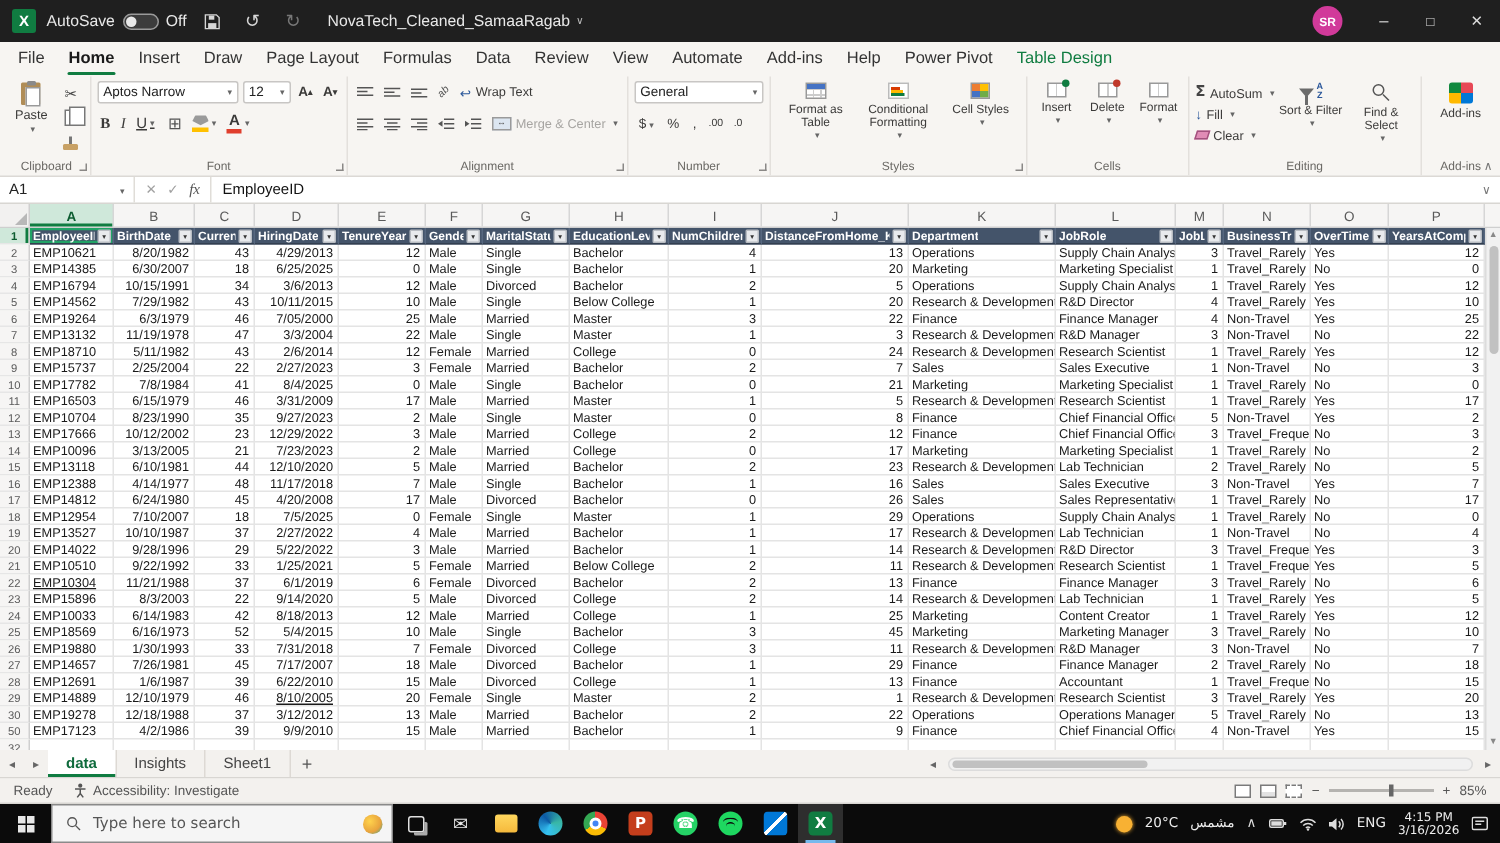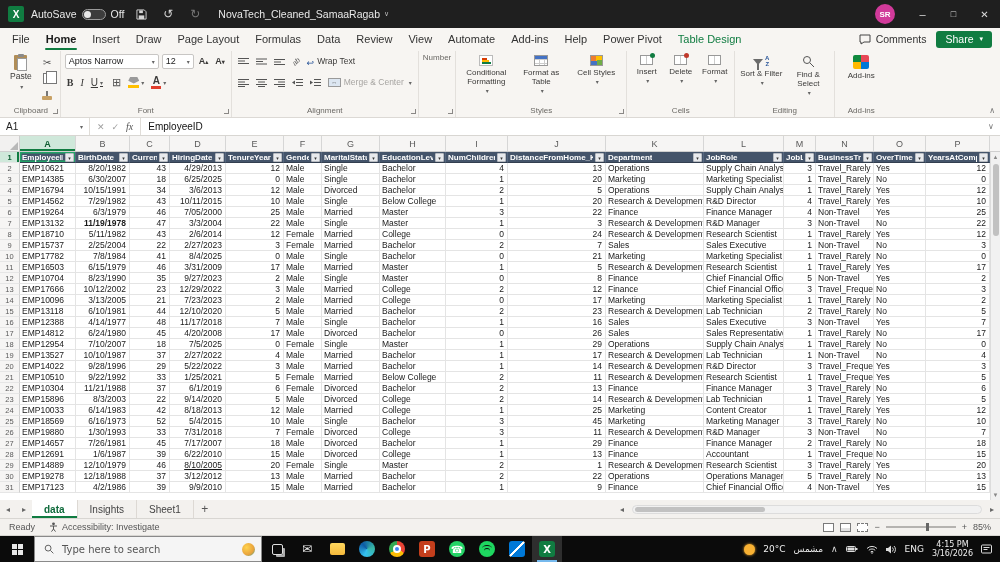--- a/index.html
+++ b/index.html
@@ -244,31 +244,20 @@
         <div class="rtab">Formulas</div>
         <div class="rtab">Data</div>
         <div class="rtab">Review</div>
         <div class="rtab">View</div>
         <div class="rtab">Automate</div>
         <div class="rtab">Add-ins</div>
         <div class="rtab">Help</div>
         <div class="rtab">Power Pivot</div>
         <div class="rtab ctx">Table Design</div>
       </div>
-    <div class="rtabs-right">
-      <span class="comments-btn">
-        <svg width="12" height="11" viewBox="0 0 12 11">
-            <path d="M1 1h10v7H5L2 10V8H1z" fill="none" stroke="#444"></path>
-          </svg>
-        <span>Comments</span>
-      </span>
-      <span class="share-btn">
-          <span>Share</span>
-        </span>
-    </div>
   </div>
 
   <div class="ribbon">
 
     <div class="rgroup">
       <div class="rg-body">
         <div class="bigbtn dd">
           <span class="ic-paste"></span>
           <span>Paste</span>
         </div>
@@ -377,39 +366,53 @@
             <span class="ic-merge"></span>
             <span class="smalltext grayed">Merge &amp; Center</span>
           </span>
         </div>
       </div>
       <div class="rg-label">Alignment</div>
       <span class="launcher"></span>
     </div>
 
     <div class="rgroup">
+      <div class="rg-body fcol">
+        <div class="fr">
+          <div class="combo dd" style="width:86px">
+              <span>General</span>
+            </div>
+        </div>
+        <div class="fr">
+          <span class="numglyph dd">$</span>
+          <span class="numglyph">%</span>
+          <span class="numglyph">,</span>
+          <span class="decglyph">.00</span>
+          <span class="decglyph">.0</span>
+        </div>
+      </div>
       <div class="rg-label">Number</div>
       <span class="launcher"></span>
     </div>
 
     <div class="rgroup">
       <div class="rg-body">
+        <div class="stylebtn dd">
+          <span class="ic-fat"></span>
+          <span>Format as Table</span>
+        </div>
         <div class="stylebtn dd">
           <span class="ic-cf">
               <i></i>
               <i></i>
               <i></i>
             </span>
           <span>Conditional Formatting</span>
         </div>
         <div class="stylebtn dd">
-          <span class="ic-fat"></span>
-          <span>Format as Table</span>
-        </div>
-        <div class="stylebtn dd">
           <span class="ic-cs"></span>
           <span>Cell Styles</span>
         </div>
       </div>
       <div class="rg-label">Styles</div>
       <span class="launcher"></span>
     </div>
 
     <div class="rgroup">
       <div class="rg-body">
@@ -424,20 +427,34 @@
         <div class="cellbtn dd">
           <span class="ic-cells"></span>
           <span>Format</span>
         </div>
       </div>
       <div class="rg-label">Cells</div>
     </div>
 
     <div class="rgroup">
       <div class="rg-body">
+        <div class="editcol">
+          <div class="editrow dd">
+              <span class="g-sigma"></span>
+              <span>AutoSum</span>
+            </div>
+          <div class="editrow dd">
+              <span class="g-filldown"></span>
+              <span>Fill</span>
+            </div>
+          <div class="editrow dd">
+              <span class="ic-eraser"></span>
+              <span>Clear</span>
+            </div>
+        </div>
         <div class="stylebtn dd" style="width:44px">
           <span style="display:flex;align-items:center;gap:2px">
               <span class="ic-funnel"></span>
               <span class="azlbl">A<br>Z</span>
             </span>
           <span>Sort &amp; Filter</span>
         </div>
         <div class="stylebtn dd" style="width:44px">
           <svg width="13" height="13" viewBox="0 0 13 13">
               <circle cx="5" cy="5" r="3.5" fill="none" stroke="#555"></circle>
@@ -658,21 +675,21 @@
           <div class="cell al" style="width: 98px;">Finance</div>
           <div class="cell al" style="width: 80px;">Finance Manager</div>
           <div class="cell ar" style="width: 32px;">4</div>
           <div class="cell al" style="width: 58px;">Non-Travel</div>
           <div class="cell al" style="width: 52px;">Yes</div>
           <div class="cell ar" style="width: 64px;">25</div>
         </div>
         <div class="grow">
           <div class="rownum">7</div>
           <div class="cell al" style="width: 56px;">EMP13132</div>
-          <div class="cell ar" style="width: 54px; font-weight: bold;">11/19/1978</div>
+          <div class="cell ar" style="width: 54px;">11/19/1978</div>
           <div class="cell ar" style="width: 40px;">47</div>
           <div class="cell ar" style="width: 56px;">3/3/2004</div>
           <div class="cell ar" style="width: 58px;">22</div>
           <div class="cell al" style="width: 38px;">Male</div>
           <div class="cell al" style="width: 58px;">Single</div>
           <div class="cell al" style="width: 66px;">Master</div>
           <div class="cell ar" style="width: 62px;">1</div>
           <div class="cell ar" style="width: 98px;">3</div>
           <div class="cell al" style="width: 98px;">Research &amp; Development</div>
           <div class="cell al" style="width: 80px;">R&amp;D Manager</div>
@@ -942,21 +959,21 @@
           <div class="cell ar" style="width: 98px;">11</div>
           <div class="cell al" style="width: 98px;">Research &amp; Development</div>
           <div class="cell al" style="width: 80px;">Research Scientist</div>
           <div class="cell ar" style="width: 32px;">1</div>
           <div class="cell al" style="width: 58px;">Travel_Frequently</div>
           <div class="cell al" style="width: 52px;">Yes</div>
           <div class="cell ar" style="width: 64px;">5</div>
         </div>
         <div class="grow">
           <div class="rownum">22</div>
-          <div class="cell al" style="width: 56px;">EMP10304</div>
+          <div class="cell al" style="width: 56px; text-decoration: underline;">EMP10304</div>
           <div class="cell ar" style="width: 54px;">11/21/1988</div>
           <div class="cell ar" style="width: 40px;">37</div>
           <div class="cell ar" style="width: 56px;">6/1/2019</div>
           <div class="cell ar" style="width: 58px;">6</div>
           <div class="cell al" style="width: 38px;">Female</div>
           <div class="cell al" style="width: 58px;">Divorced</div>
           <div class="cell al" style="width: 66px;">Bachelor</div>
           <div class="cell ar" style="width: 62px;">2</div>
           <div class="cell ar" style="width: 98px;">13</div>
           <div class="cell al" style="width: 98px;">Finance</div>
@@ -1112,37 +1129,56 @@
           <div class="cell ar" style="width: 62px;">2</div>
           <div class="cell ar" style="width: 98px;">22</div>
           <div class="cell al" style="width: 98px;">Operations</div>
           <div class="cell al" style="width: 80px;">Operations Manager</div>
           <div class="cell ar" style="width: 32px;">5</div>
           <div class="cell al" style="width: 58px;">Travel_Rarely</div>
           <div class="cell al" style="width: 52px;">No</div>
           <div class="cell ar" style="width: 64px;">13</div>
         </div>
         <div class="grow">
-          <div class="rownum">31</div>
+          <div class="rownum">50</div>
           <div class="cell al" style="width: 56px;">EMP17123</div>
           <div class="cell ar" style="width: 54px;">4/2/1986</div>
           <div class="cell ar" style="width: 40px;">39</div>
           <div class="cell ar" style="width: 56px;">9/9/2010</div>
           <div class="cell ar" style="width: 58px;">15</div>
           <div class="cell al" style="width: 38px;">Male</div>
           <div class="cell al" style="width: 58px;">Married</div>
           <div class="cell al" style="width: 66px;">Bachelor</div>
           <div class="cell ar" style="width: 62px;">1</div>
           <div class="cell ar" style="width: 98px;">9</div>
           <div class="cell al" style="width: 98px;">Finance</div>
           <div class="cell al" style="width: 80px;">Chief Financial Officer</div>
           <div class="cell ar" style="width: 32px;">4</div>
           <div class="cell al" style="width: 58px;">Non-Travel</div>
           <div class="cell al" style="width: 52px;">Yes</div>
           <div class="cell ar" style="width: 64px;">15</div>
+        </div>
+        <div class="grow">
+          <div class="rownum">32</div>
+          <div class="cell al" style="width: 56px;"></div>
+          <div class="cell ar" style="width: 54px;"></div>
+          <div class="cell ar" style="width: 40px;"></div>
+          <div class="cell ar" style="width: 56px;"></div>
+          <div class="cell ar" style="width: 58px;"></div>
+          <div class="cell al" style="width: 38px;"></div>
+          <div class="cell al" style="width: 58px;"></div>
+          <div class="cell al" style="width: 66px;"></div>
+          <div class="cell ar" style="width: 62px;"></div>
+          <div class="cell ar" style="width: 98px;"></div>
+          <div class="cell al" style="width: 98px;"></div>
+          <div class="cell al" style="width: 80px;"></div>
+          <div class="cell ar" style="width: 32px;"></div>
+          <div class="cell al" style="width: 58px;"></div>
+          <div class="cell al" style="width: 52px;"></div>
+          <div class="cell ar" style="width: 64px;"></div>
         </div>
       </div>
     <div class="vscroll">
       <span class="varrow up"></span>
       <span class="vthumb"></span>
       <span class="vspace"></span>
       <span class="varrow dn"></span>
     </div>
   </div>
 

